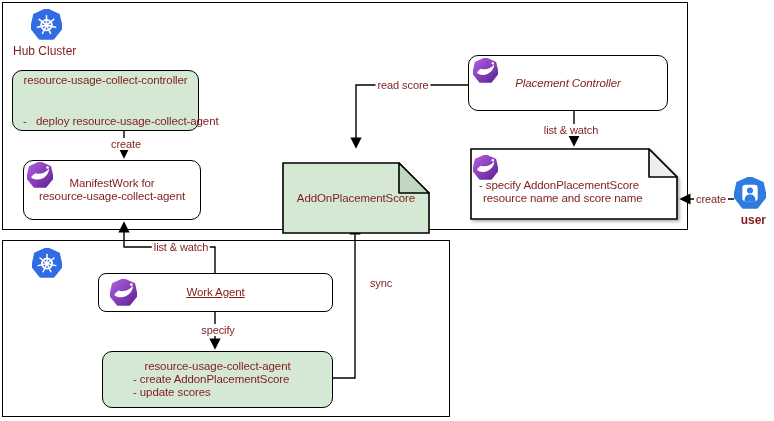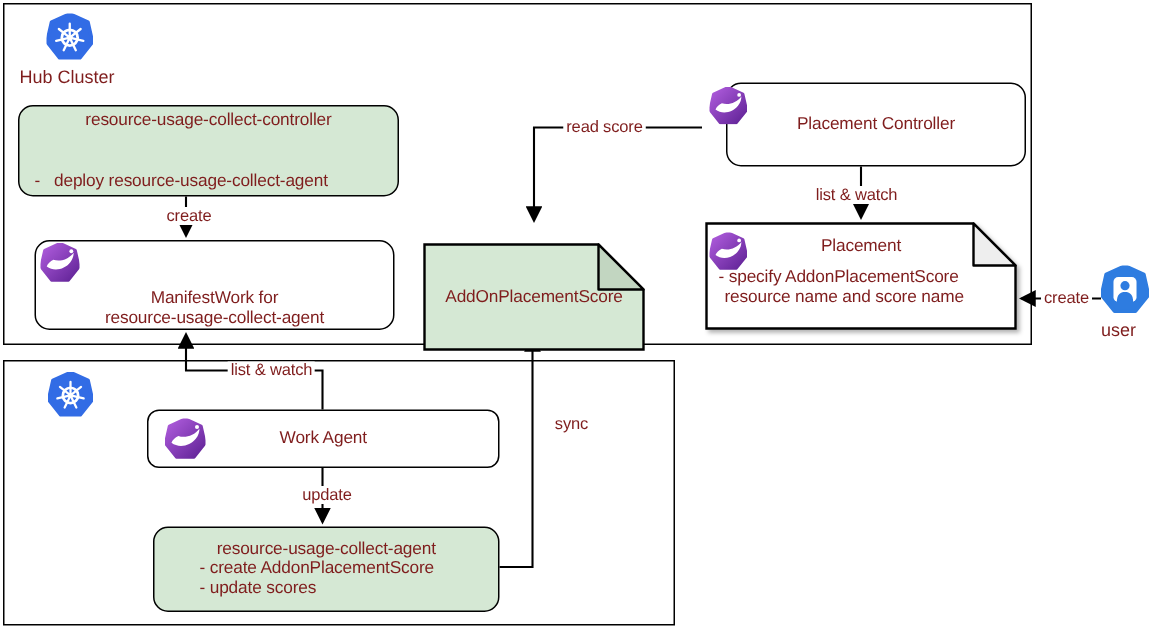--- a/index.html
+++ b/index.html
@@ -5,21 +5,21 @@
   html,body{margin:0;padding:0;background:#fff;}
   .canvas{
     position:relative;width:774px;height:421px;background:#fff;overflow:hidden;
     font-family:"Liberation Sans","DejaVu Sans",sans-serif;color:#7f1d1d;
   }
   .cluster{position:absolute;border:1.6px solid #000;background:transparent;box-sizing:border-box;}
   .node{position:absolute;box-sizing:border-box;border:1.6px solid #000;background:#fff;
         display:flex;flex-direction:column;justify-content:center;align-items:center;
         font-size:11.5px;line-height:13px;letter-spacing:-0.1px;text-align:center;}
   .green{background:var(--green-fill,#d5e8d4);}
-  .r10{border-radius:10px;} .r8{border-radius:8px;}
+  .r10{border-radius:10px;} .r8{border-radius:8px;text-decoration:underline;}
   .node .bullet{align-self:flex-start;text-align:right;white-space:pre;}
   .edges{position:absolute;left:0;top:0;}
   .edges path{stroke:#000;stroke-width:1.4;fill:none;}
   .edge-label{position:absolute;transform:translate(-50%,-50%);background:#fff;
               font-size:11px;line-height:12px;padding:0 2px;white-space:nowrap;letter-spacing:-0.1px;}
   .cluster-label{position:absolute;font-size:12px;line-height:13px;}
   .icon{position:absolute;}
   .node-icon{position:absolute;}
   .note{position:absolute;}
   .note .note-label{position:absolute;left:0;right:0;text-align:center;
@@ -90,54 +90,53 @@
     </defs>
     <path d="M124,131 L124,157" marker-end="url(#arr)"></path>
     <path d="M215,273 L215,247 L124,247 L124,223" marker-end="url(#arr)"></path>
     <path d="M215,312 L215,348" marker-end="url(#arr)"></path>
     <path d="M333,378 L355,378 L355,225" marker-end="url(#arr)"></path>
     <path d="M468,85 L356,85 L356,147" marker-end="url(#arr)"></path>
     <path d="M574,111 L574,145" marker-end="url(#arr)"></path>
     <path d="M734,199 L681,199" marker-end="url(#arr)"></path>
   </svg>
 
-  <div class="node green r10" style="left:12px;top:70px;width:254px;height:61px;padding:0 10px;gap:28px;">
+  <div class="node green r10" style="left:12px;top:70px;width:187px;height:61px;padding:0 10px;gap:28px;">
     <div>resource-usage-collect-controller</div>
     <div class="bullet">-   deploy resource-usage-collect-agent</div>
   </div>
 
-  <div class="node r10" style="left:23px;top:160px;width:240px;height:60px;justify-content:flex-end;">
+  <div class="node r10" style="left:23px;top:160px;width:178px;height:60px;">
     <div>ManifestWork for</div>
     <div>resource-usage-collect-agent</div>
   </div>
   <svg class="node-icon" style="left:27px;top:162px;" width="26" height="26" viewBox="0 0 100 100">
       <use href="#sym-ocm"></use>
     </svg>
 
   <div class="note" style="left:282px;top:162px;width:148px;height:72px;">
     <svg width="148" height="72">
       <path d="M1,1 L117,1 L147,31 L147,71 L1,71 Z" style="fill:var(--green-fill,#d5e8d4)" stroke="#000" stroke-width="1.6"></path>
       <path d="M117,1 L117,31 L147,31 Z" style="fill:var(--green-fold,#c2d6c1)" stroke="#000" stroke-width="1.6" stroke-linejoin="round"></path>
     </svg>
     <div class="note-label" style="top:30px;">AddOnPlacementScore</div>
   </div>
 
-  <div class="node r10" style="left:484px;top:55px;width:200px;height:56px;">
+  <div class="node r10" style="left:468px;top:55px;width:200px;height:56px;font-style:italic;">
     <div>Placement Controller</div>
   </div>
   <svg class="node-icon" style="left:473px;top:58px;" width="25" height="25" viewBox="0 0 100 100">
       <use href="#sym-ocm"></use>
     </svg>
 
   <div class="note shadow" style="left:470px;top:148px;width:208px;height:72px;">
     <svg width="208" height="72">
       <path d="M1,1 L179,1 L207,29 L207,71 L1,71 Z" fill="#fff" stroke="#000" stroke-width="1.6"></path>
       <path d="M179,1 L179,29 L207,29 Z" style="fill:var(--white-fold,#eeeeee)" stroke="#000" stroke-width="1.6" stroke-linejoin="round"></path>
     </svg>
-    <div class="note-label" style="top:10px;">Placement</div>
     <div class="note-line" style="left:9px;top:31px;">- specify AddonPlacementScore</div>
     <div class="note-line" style="left:13px;top:44px;">resource name and score name</div>
   </div>
   <svg class="node-icon" style="left:473px;top:155px;" width="25" height="25" viewBox="0 0 100 100">
       <use href="#sym-ocm"></use>
     </svg>
 
   <div class="node r8" style="left:98px;top:273px;width:235px;height:39px;">
     <div>Work Agent</div>
   </div>
@@ -147,23 +146,23 @@
 
   <div class="node green r10" style="left:102px;top:351px;width:231px;height:57px;padding:0 0 0 30px;align-items:flex-start;">
     <div style="align-self:center;margin-left:-30px;">resource-usage-collect-agent</div>
     <div class="bullet">- create AddonPlacementScore</div>
     <div class="bullet">- update scores</div>
   </div>
 
   <svg class="icon" style="left:734px;top:177px;" width="32" height="32" viewBox="0 0 100 100">
       <use href="#sym-user"></use>
     </svg>
-  <div class="cluster-label" style="left:734px;top:214px;width:32px;text-align:left;">user</div>
+  <div class="cluster-label" style="left:734px;top:214px;width:32px;text-align:right;font-weight:bold;">user</div>
 
   <div class="edge-label" style="left:126px;top:144px;">create</div>
   <div class="edge-label" style="left:181px;top:247px;">list &amp; watch</div>
-  <div class="edge-label" style="left:218px;top:330px;">update</div>
+  <div class="edge-label" style="left:218px;top:330px;">specify</div>
   <div class="edge-label" style="left:381px;top:283px;">sync</div>
   <div class="edge-label" style="left:403px;top:85px;">read score</div>
   <div class="edge-label" style="left:571px;top:130px;">list &amp; watch</div>
   <div class="edge-label" style="left:711px;top:199px;">create</div>
 
 </div>
 
 </body></html>

